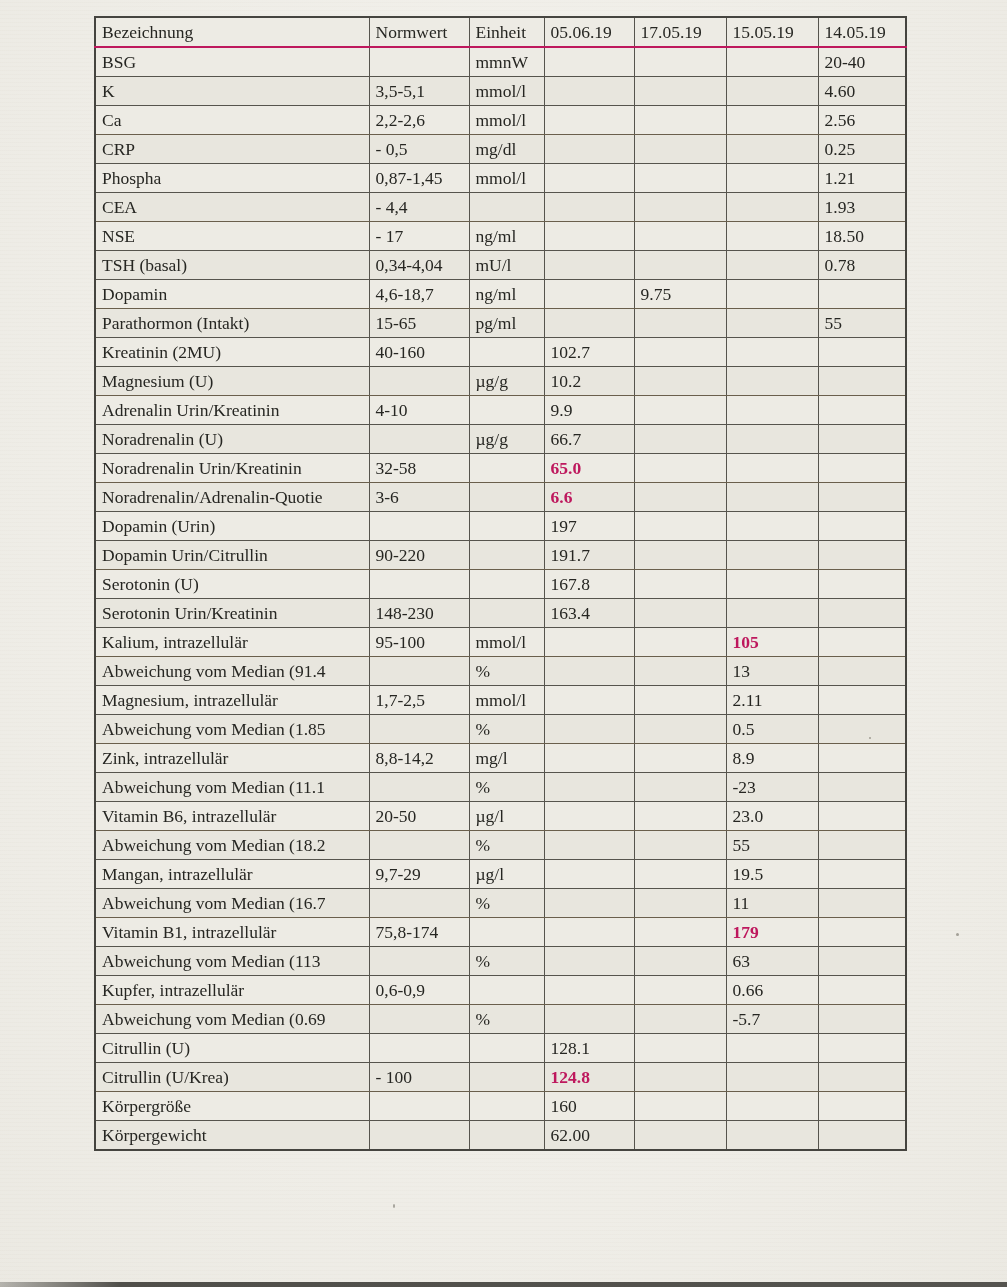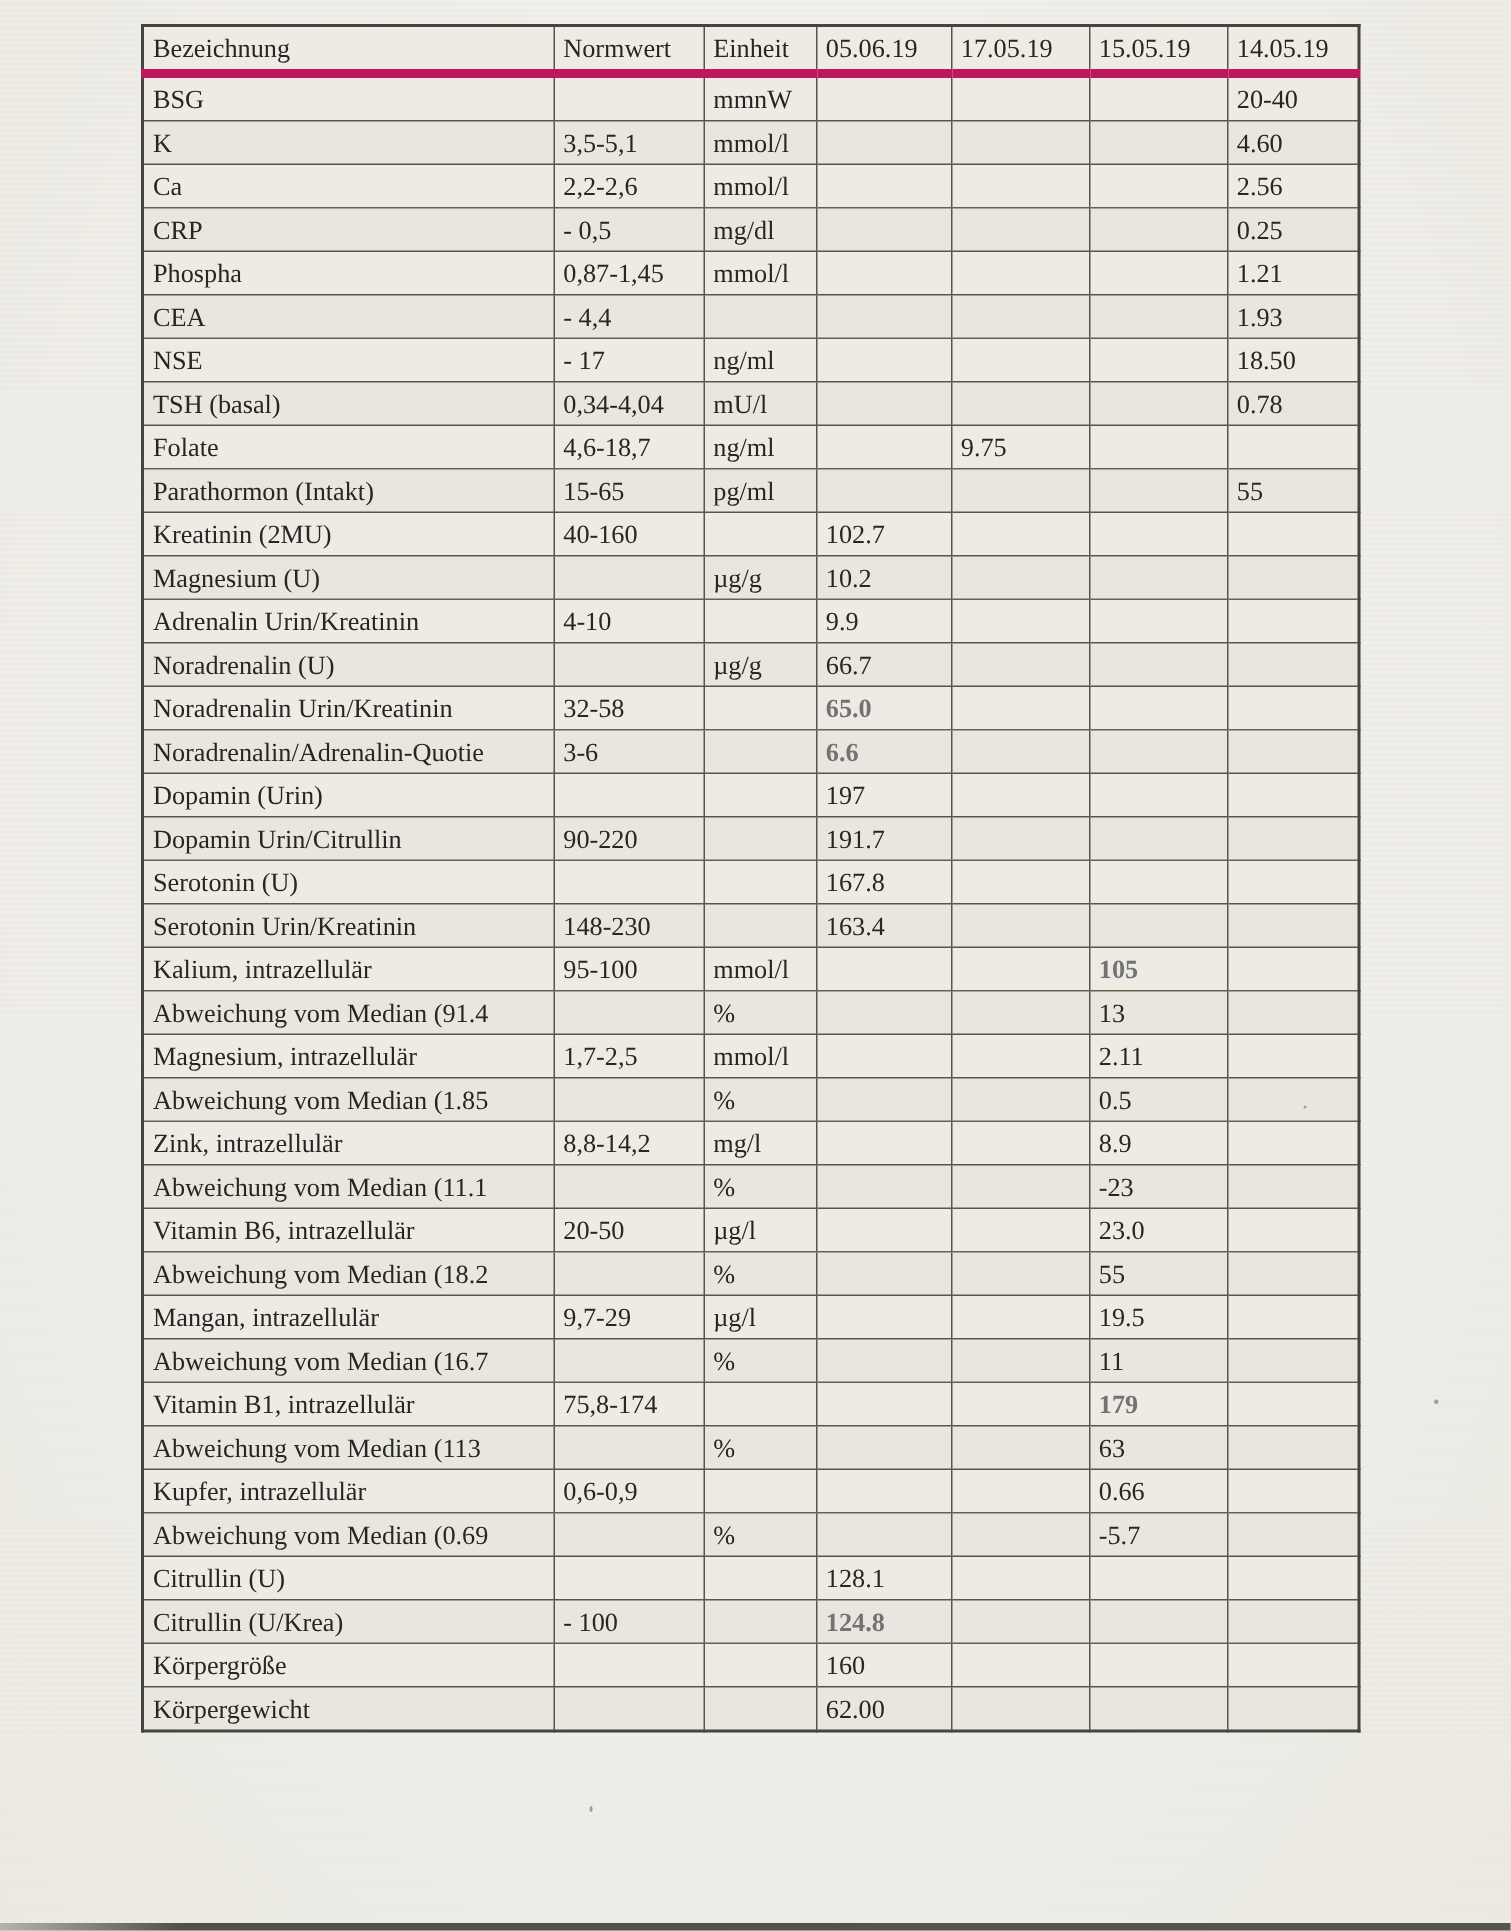--- a/index.html
+++ b/index.html
@@ -32,31 +32,31 @@
     font-size: 17.5px;
     font-weight: normal;
     text-align: left;
     padding: 2px 3px 2px 6px;
     height: 24px;
     line-height: 24px;
     white-space: nowrap;
     overflow: hidden;
   }
   .lab-table thead th {
-    border-bottom: 6px solid #be185d;
+    border-bottom: 2px solid #be185d;
   }
   .lab-table tbody tr:nth-child(even) td {
     background: rgba(90, 80, 60, 0.03);
   }
   .lab-table tbody tr:nth-child(3n) td {
     border-bottom-color: #6a5f4c;
   }
   td.flag {
     font-weight: bold;
-    color: #737373;
+    color: #be185d;
   }
   .scan-edge-bottom {
     position: absolute;
     left: 0;
     bottom: 0;
     width: 100%;
     height: 5px;
     background: linear-gradient(to right, rgba(80,79,74,0.35) 0%, #504f4a 12%, #55544f 100%);
   }
   .speck {
@@ -156,21 +156,21 @@
       <tr>
         <td>TSH (basal)</td>
         <td>0,34-4,04</td>
         <td>mU/l</td>
         <td></td>
         <td></td>
         <td></td>
         <td>0.78</td>
       </tr>
       <tr>
-        <td>Folate</td>
+        <td>Dopamin</td>
         <td>4,6-18,7</td>
         <td>ng/ml</td>
         <td></td>
         <td>9.75</td>
         <td></td>
         <td></td>
       </tr>
       <tr>
         <td>Parathormon (Intakt)</td>
         <td>15-65</td>

